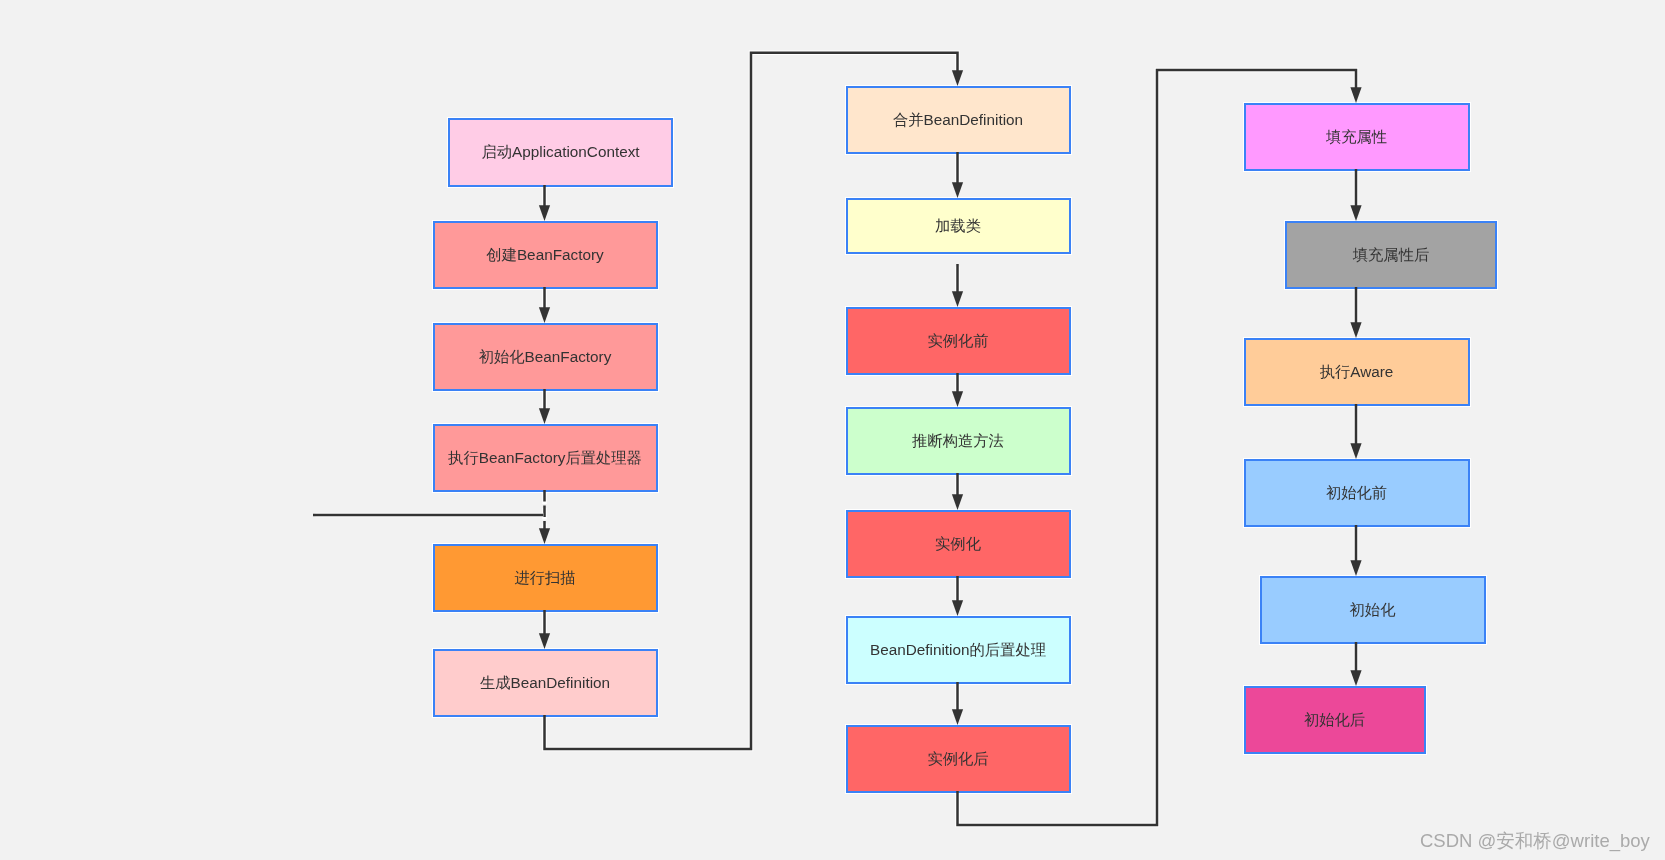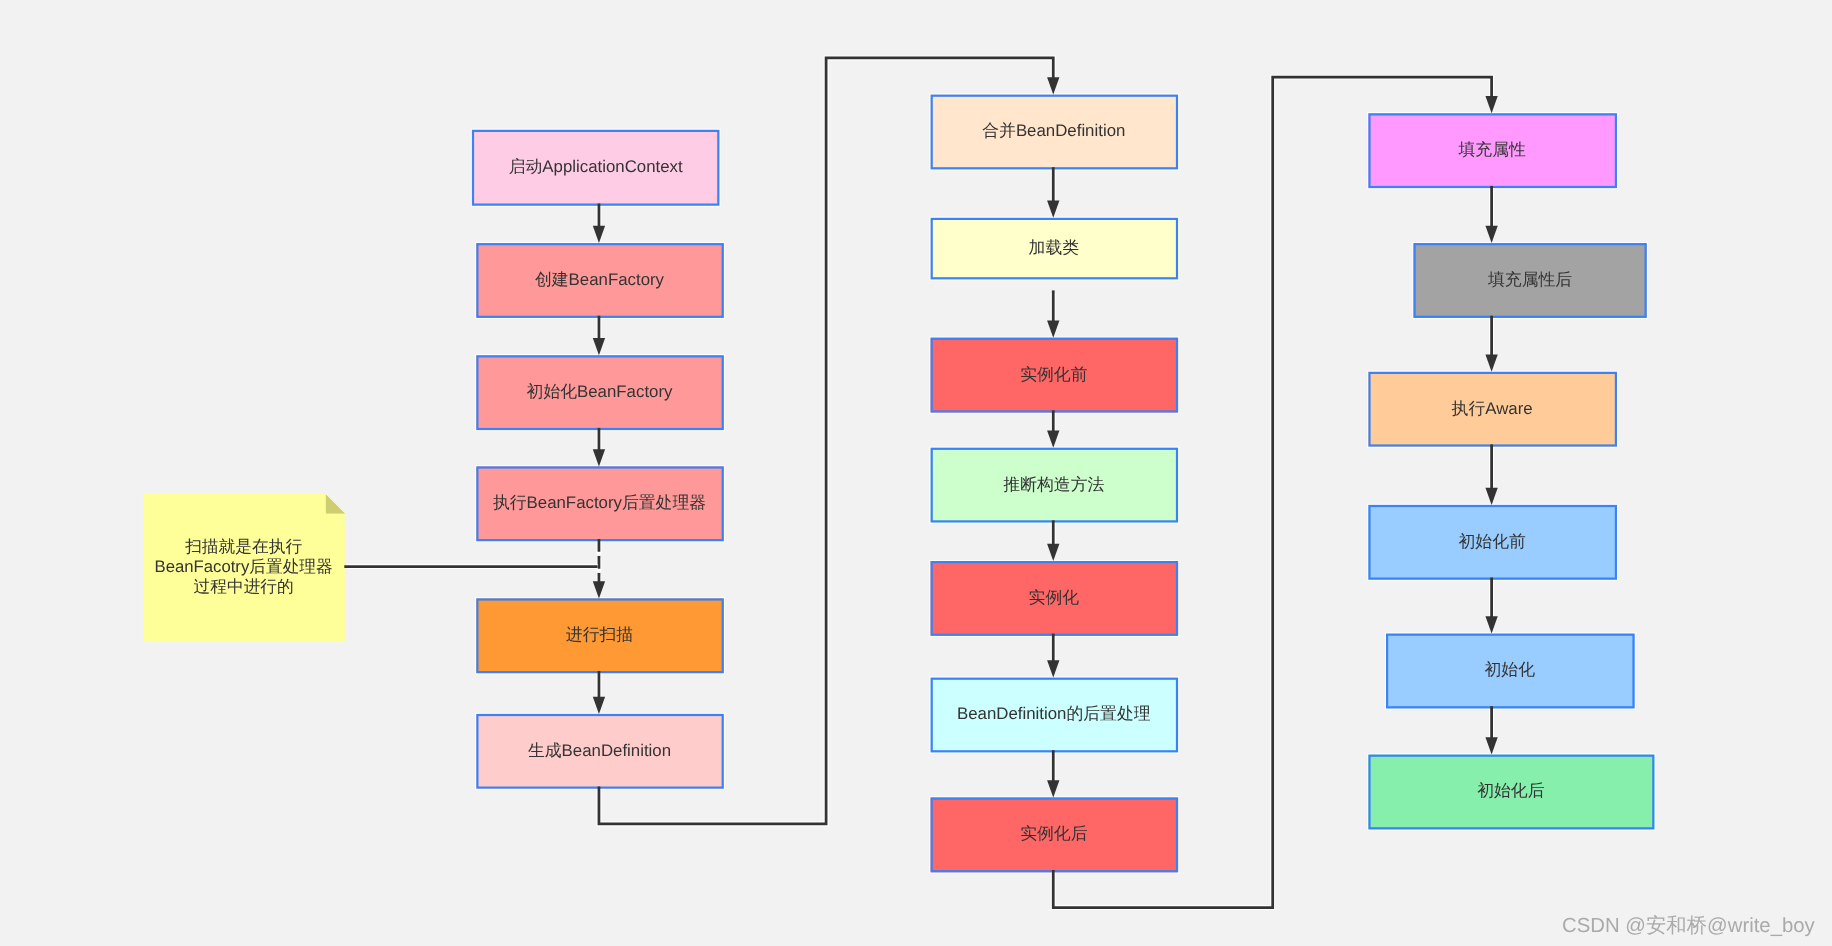--- a/index.html
+++ b/index.html
@@ -70,21 +70,21 @@
     -webkit-font-smoothing: antialiased;
     transform: translateZ(0);
   }
 </style>
 </head>
 <body>
 
 <div id="canvas">
 
   <div class="column">
-    <div class="node" style="left: 429px; top: 117.5px; width: 225px; height: 69px; background: rgb(255, 204, 230);">
+    <div class="node" style="left: 448px; top: 117.5px; width: 225px; height: 69px; background: rgb(255, 204, 230);">
         <span class="node-label">启动ApplicationContext</span>
       </div>
     <div class="node" style="left: 432.5px; top: 220.5px; width: 225px; height: 68px; background: rgb(255, 153, 153);">
         <span class="node-label">创建BeanFactory</span>
       </div>
     <div class="node" style="left: 432.5px; top: 322.5px; width: 225px; height: 68px; background: rgb(255, 153, 153);">
         <span class="node-label">初始化BeanFactory</span>
       </div>
     <div class="node" style="left: 432.5px; top: 423.5px; width: 225px; height: 68px; background: rgb(255, 153, 153);">
         <span class="node-label">执行BeanFactory后置处理器</span>
@@ -130,35 +130,23 @@
       </div>
     <div class="node" style="left: 1243.5px; top: 337.5px; width: 226px; height: 68px; background: rgb(255, 204, 153);">
         <span class="node-label">执行Aware</span>
       </div>
     <div class="node" style="left: 1243.5px; top: 458.5px; width: 226px; height: 68px; background: rgb(153, 204, 255);">
         <span class="node-label">初始化前</span>
       </div>
     <div class="node" style="left: 1243.5px; top: 575.5px; width: 226px; height: 68px; background: rgb(153, 204, 255); margin-left: 16px;">
         <span class="node-label">初始化</span>
       </div>
-    <div class="node" style="left: 1243.5px; top: 685.5px; width: 260px; height: 68px; background: #86efac;">
+    <div class="node" style="left: 1243.5px; top: 685.5px; width: 182px; height: 68px; background: #ec4899;">
         <span class="node-label">初始化后</span>
       </div>
-  </div>
-  <div class="note" id="note" style="left: 129.5px; top: 448.5px; width: 184px; height: 135px; background: rgb(255, 255, 153);">
-    <span class="note-fold">
-      <svg width="18" height="18" viewBox="0 0 18 18">
-          <path id="note-fold-path" d="M 0 0 L 18 18 L 0 18 Z" fill="#cdcd72"></path>
-        </svg>
-    </span>
-    <div class="note-text">
-      <div>扫描就是在执行</div>
-      <div>BeanFacotry后置处理器</div>
-      <div>过程中进行的</div>
-    </div>
   </div>
 
   <svg id="edge-layer" viewBox="0 0 1665 860" width="1665" height="860">
       <g>
         <path d="M 544.5 187.5 L 544.5 206.3" fill="none" stroke="#ffffff" stroke-width="4.5"></path>
         <path d="M 544.5 221 L 538.9 205.3 L 550.1 205.3 Z" fill="#333333"></path>
         <path d="M 544.5 185 L 544.5 206.3" fill="none" stroke="#333333" stroke-width="2.5" stroke-linecap="butt" stroke-linejoin="miter"></path>
       </g>
       <g>
         <path d="M 544.5 289.5 L 544.5 308.3" fill="none" stroke="#ffffff" stroke-width="4.5"></path>

